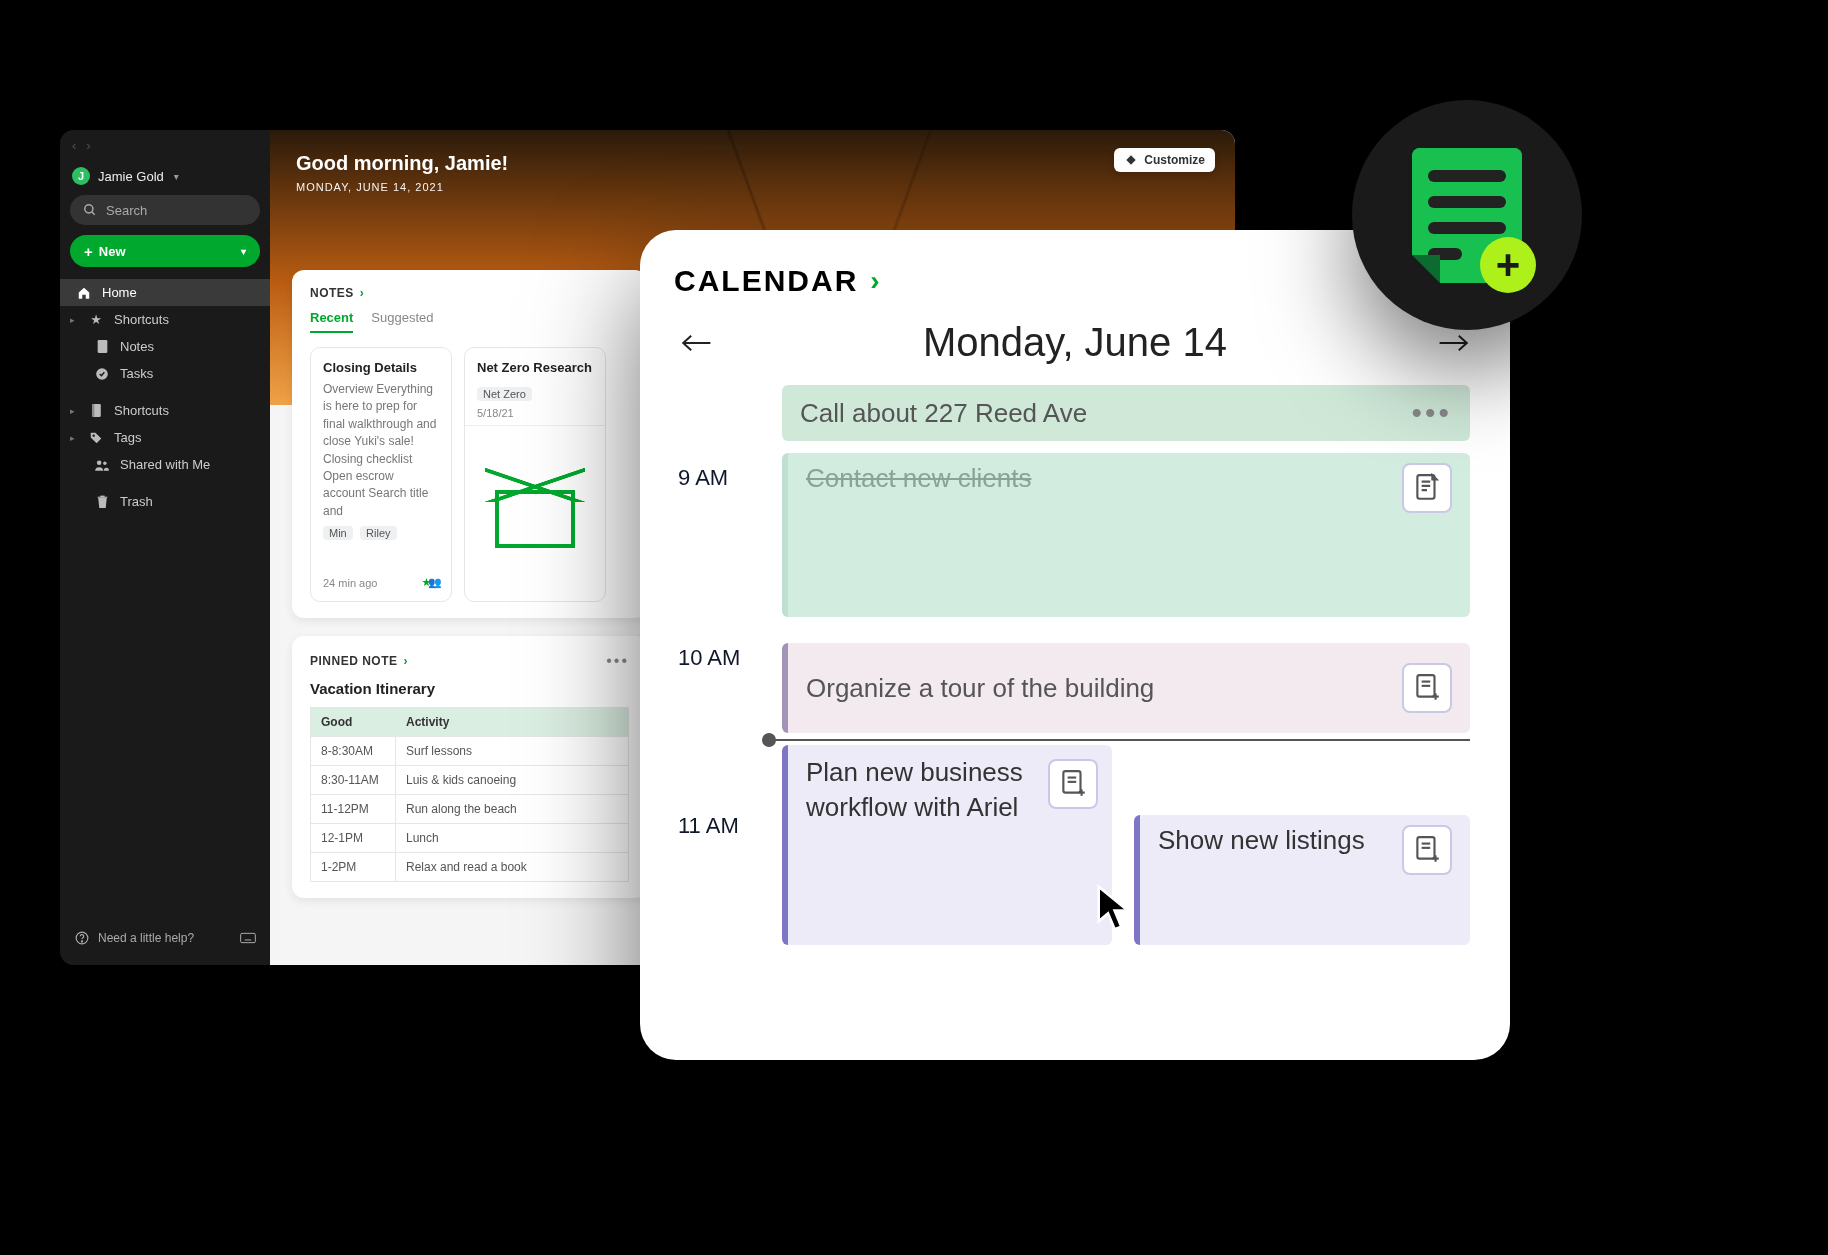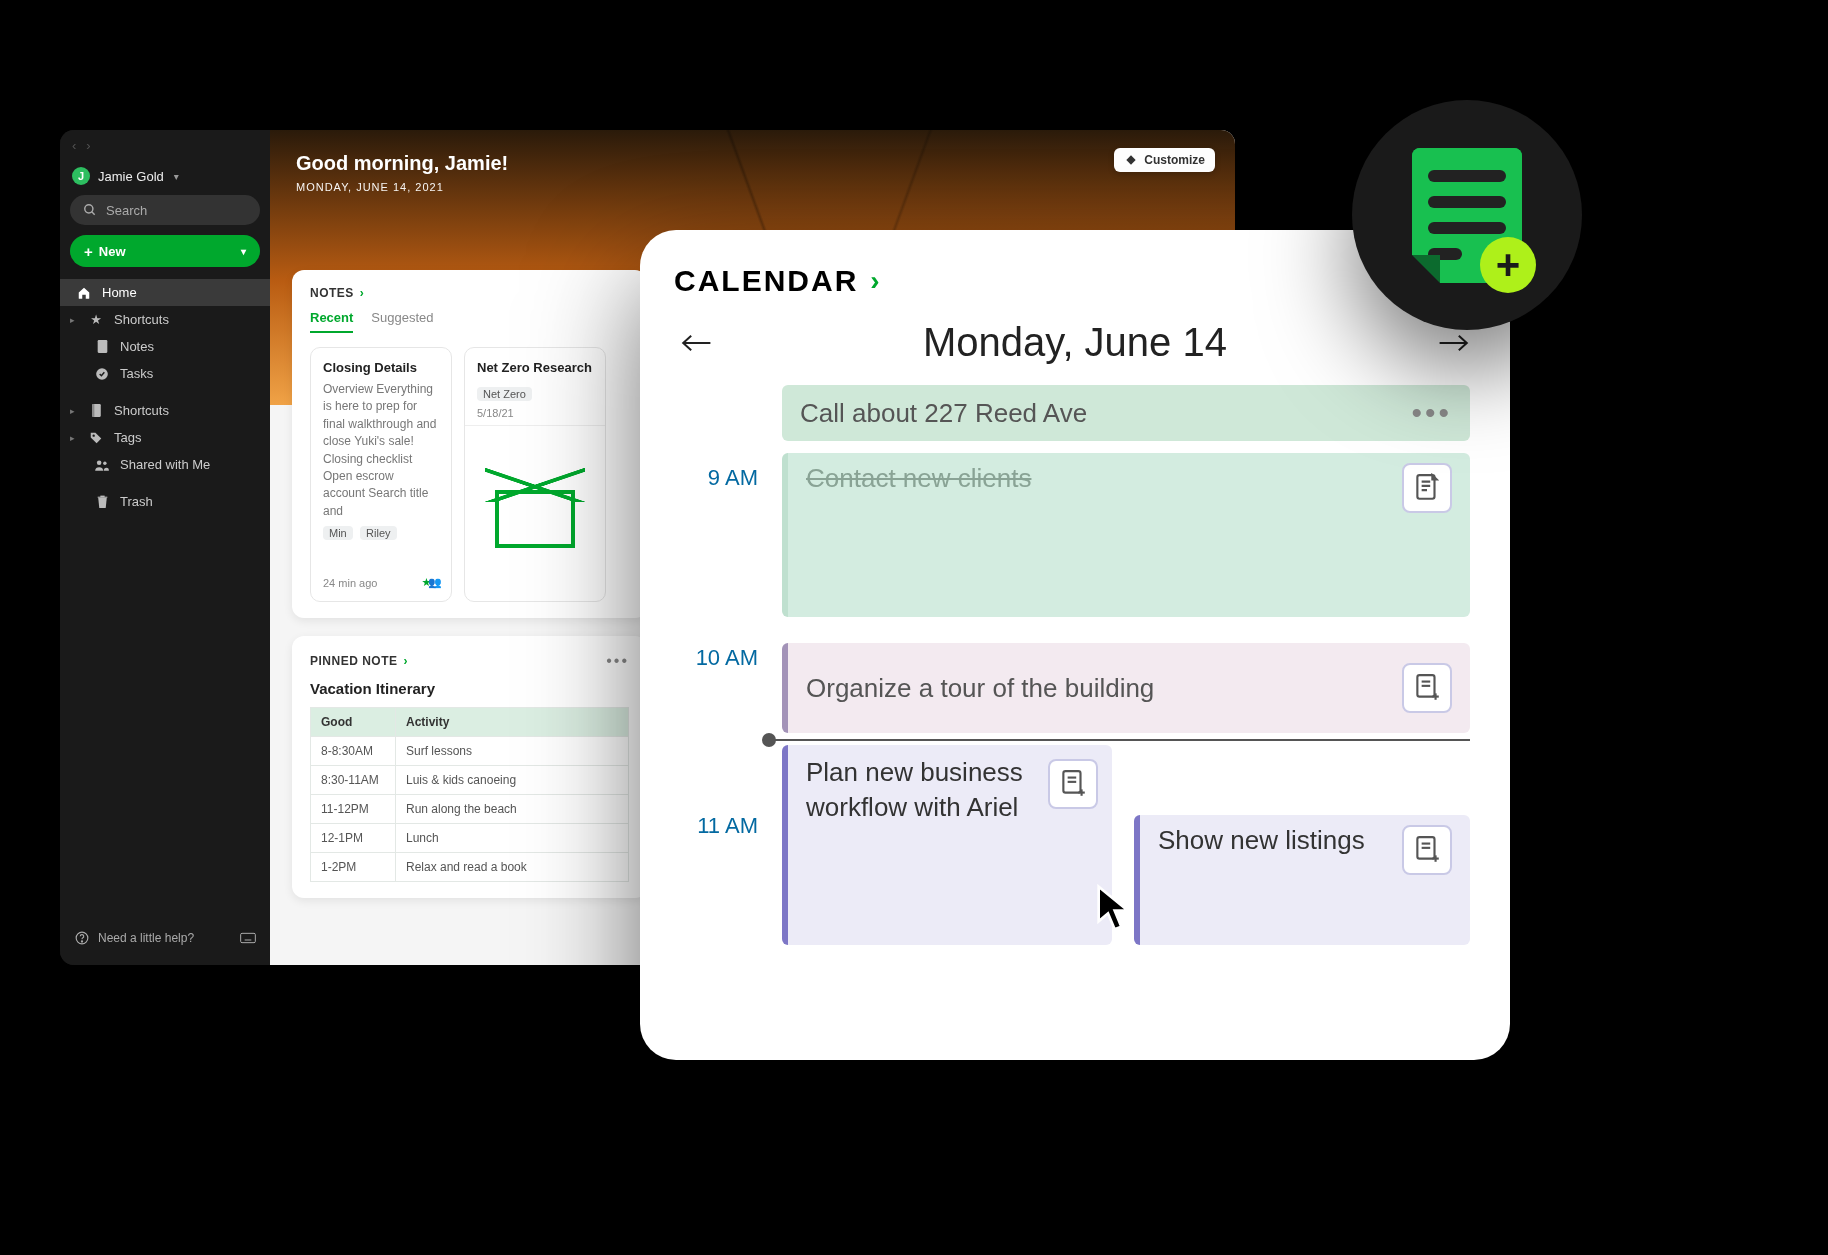--- a/index.html
+++ b/index.html
@@ -226,21 +226,21 @@
   }
   .cal-head { display:flex; align-items:center; justify-content:space-between;gap:8px; }
   .cal-title { font-size: 30px; font-weight:800; letter-spacing:2px; display:flex; align-items:center; gap:12px; }
   .cal-title .arrow { color:#00a82d; font-size:28px; }
   .cal-head-icons { display:flex; align-items:center; gap:22px; color:#777; }
   .cal-nav { display:flex; align-items:center; justify-content:space-between; margin-top:22px; padding:0 6px; }
   .cal-date { font-size:40px; font-weight:500; color:#222; }
   .nav-ico { font-size:30px; color:#333; }
 
   .cal-body { position:relative; margin-top:20px; height: 620px; overflow:hidden; }
-  .hour-label { position:absolute; left:4px; width:80px; text-align:right; color:#0369a1; font-size:22px; }
+  .hour-label { position:absolute; left:4px; width:80px; text-align:left; color:#0f172a; font-size:22px; }
   .h9  { top: 80px; }
   .h10 { top: 260px; }
   .h11 { top: 428px; }
 
   .event {
     position:absolute;
     border-radius:6px;
     padding: 10px 18px;
     font-size:26px;
     color:#555;

